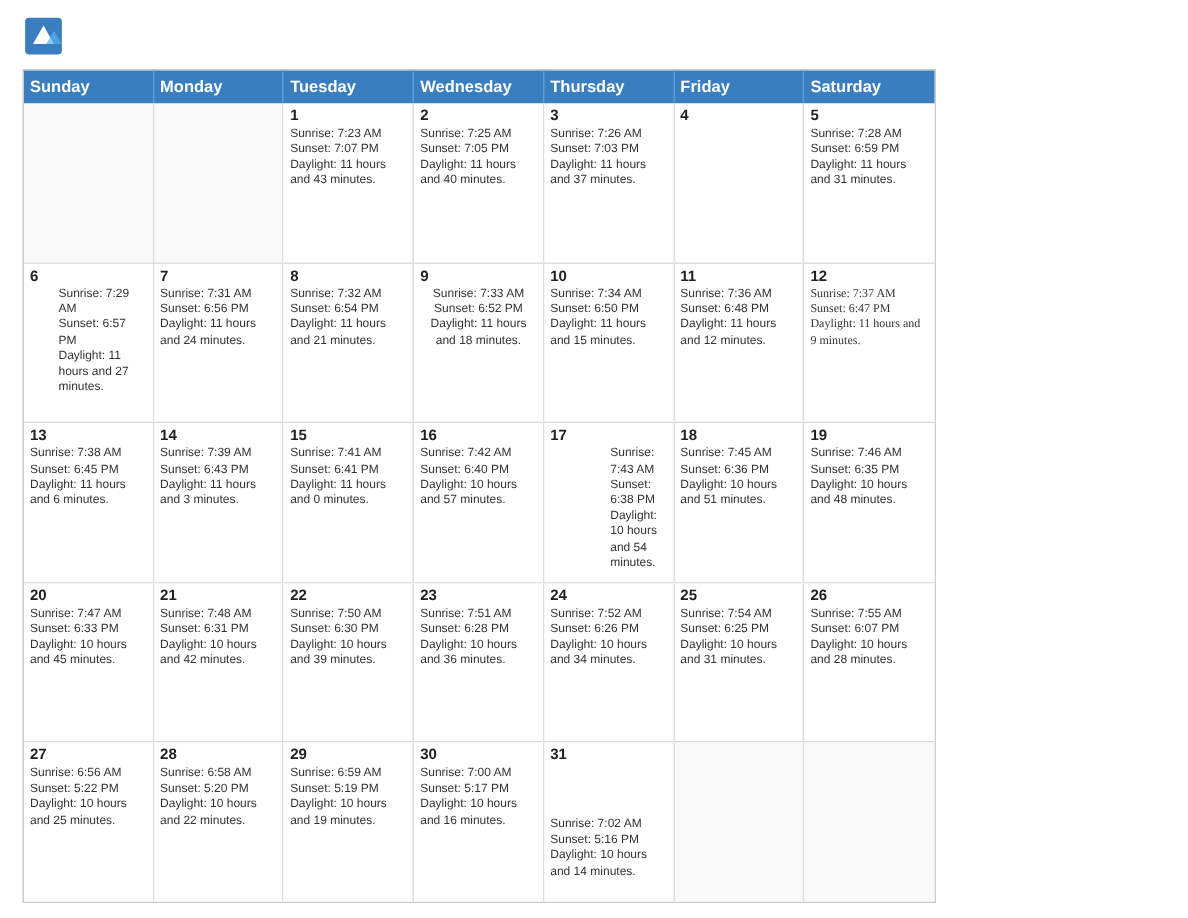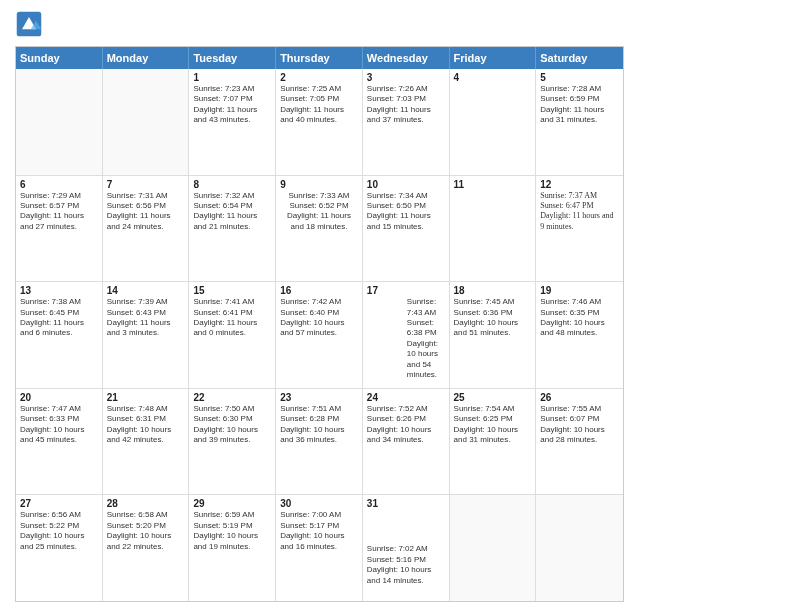--- a/index.html
+++ b/index.html
@@ -128,22 +128,22 @@
       <div class="main-title"></div>
       <div class="subtitle"></div>
     </div>
   </div>
 
   <div class="calendar">
     <div class="cal-header-row">
     <div class="cal-header-cell">Sunday</div>
         <div class="cal-header-cell">Monday</div>
         <div class="cal-header-cell">Tuesday</div>
+        <div class="cal-header-cell">Wednesday</div>
         <div class="cal-header-cell">Thursday</div>
-        <div class="cal-header-cell">Wednesday</div>
         <div class="cal-header-cell">Friday</div>
         <div class="cal-header-cell">Saturday</div>
       </div>
     <div class="cal-body">
     <div class="cal-row">
           <div class="cal-cell empty"></div>
           <div class="cal-cell empty"></div>
           <div class="cal-cell">
             <div class="day-num">1</div>
             <div class="cell-text" style="white-space: pre-line;">Sunrise: 7:23 AM
@@ -168,21 +168,21 @@
           <div class="cal-cell">
             <div class="day-num">5</div>
             <div class="cell-text" style="white-space: pre-line;">Sunrise: 7:28 AM
 Sunset: 6:59 PM
 Daylight: 11 hours and 31 minutes.</div>
           </div>
         </div>
         <div class="cal-row">
           <div class="cal-cell">
             <div class="day-num">6</div>
-            <div class="cell-text" style="white-space: pre-line;">Sunrise: 7:29 AM
+            <div class="cell-text" style="white-space: pre-line; margin-left: 19px;">Sunrise: 7:29 AM
 Sunset: 6:57 PM
 Daylight: 11 hours and 27 minutes.</div>
           </div>
           <div class="cal-cell">
             <div class="day-num">7</div>
             <div class="cell-text" style="white-space: pre-line;">Sunrise: 7:31 AM
 Sunset: 6:56 PM
 Daylight: 11 hours and 24 minutes.</div>
           </div>
           <div class="cal-cell">
@@ -198,20 +198,23 @@
 Daylight: 11 hours and 18 minutes.</div>
           </div>
           <div class="cal-cell">
             <div class="day-num">10</div>
             <div class="cell-text" style="white-space: pre-line;">Sunrise: 7:34 AM
 Sunset: 6:50 PM
 Daylight: 11 hours and 15 minutes.</div>
           </div>
           <div class="cal-cell">
             <div class="day-num">11</div>
+            <div class="cell-text" style="white-space: pre-line;">Sunrise: 7:36 AM
+Sunset: 6:48 PM
+Daylight: 11 hours and 12 minutes.</div>
           </div>
           <div class="cal-cell">
             <div class="day-num">12</div>
             <div class="cell-text" style="white-space: pre-line; font-family: Liberation Serif, serif;">Sunrise: 7:37 AM
 Sunset: 6:47 PM
 Daylight: 11 hours and 9 minutes.</div>
           </div>
         </div>
         <div class="cal-row">
           <div class="cal-cell">

